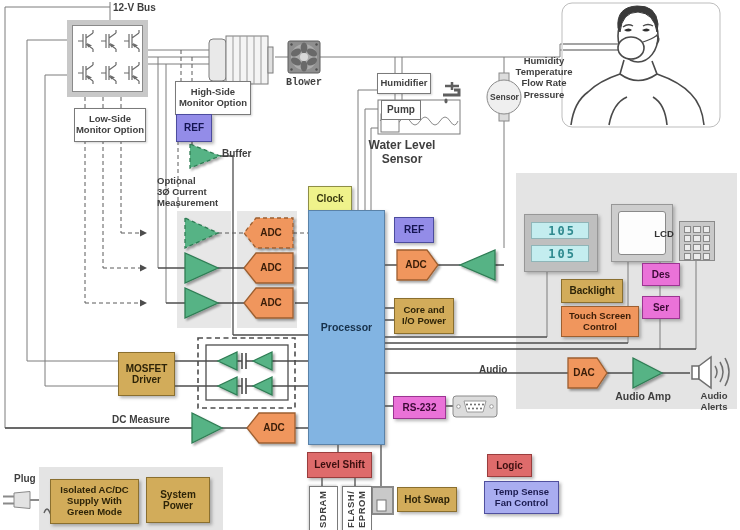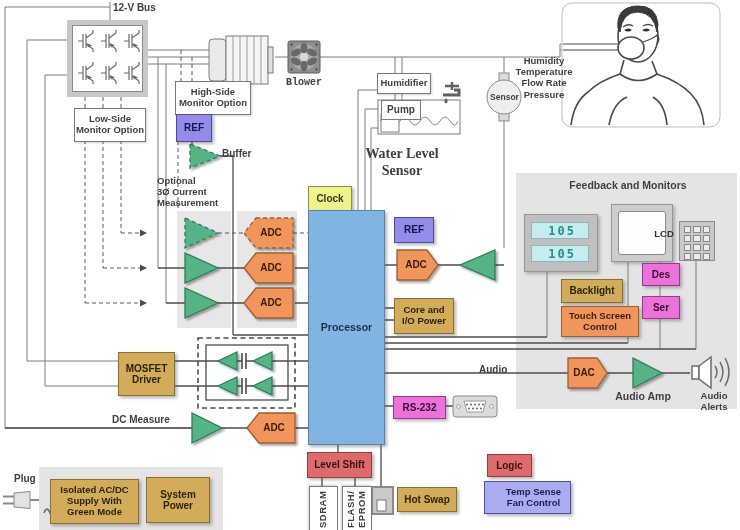--- a/index.html
+++ b/index.html
@@ -268,21 +268,21 @@
   <div class="box c-purple" style="left:176px;top:114px;width:34px;height:26px;">REF</div>
   <div class="lbl" style="left:222px;top:148px;width:46px;">Buffer</div>
   <div class="lbl" style="left:157px;top:175px;width:92px;font-size:9.5px;">Optional
 3Ø Current
 Measurement</div>
 
   <div class="lbl ctr" style="left:283px;top:77px;width:42px;font-family:Liberation Mono, monospace;">Blower</div>
 
   <div class="box plain small" style="left:377px;top:73px;width:52px;height:19px;">Humidifier</div>
   <div class="box plain" style="left:381px;top:100px;width:38px;height:18px;box-shadow:none;">Pump</div>
-  <div class="lbl ctr" style="left:362px;top:146px;width:80px;font-size:14px;font-family:Liberation Serif, serif;">Water Level
+  <div class="lbl ctr" style="left:362px;top:138px;width:80px;font-size:12px;">Water Level
 Sensor</div>
 
   <div class="lbl ctr tiny" style="left:486px;top:92px;width:37px;font-weight:bold;">Sensor</div>
   <div class="lbl ctr" style="left:506px;top:55px;width:76px;font-size:9.5px;">Humidity
 Temperature
 Flow Rate
 Pressure</div>
 
   <div class="box c-yellow" style="left:308px;top:186px;width:42px;height:23px;">Clock</div>
 
@@ -292,21 +292,20 @@
   <div class="box c-gold small" style="left:394px;top:298px;width:58px;height:34px;">Core and
 I/O Power</div>
 
   <div class="lbl ctr" style="left:250px;top:227px;width:42px;color:#3a1d08;">ADC</div>
   <div class="lbl ctr" style="left:250px;top:262px;width:42px;color:#3a1d08;">ADC</div>
   <div class="lbl ctr" style="left:250px;top:297px;width:42px;color:#3a1d08;">ADC</div>
   <div class="lbl ctr" style="left:398px;top:259px;width:36px;color:#3a1d08;">ADC</div>
   <div class="lbl ctr" style="left:253px;top:422px;width:42px;color:#3a1d08;">ADC</div>
   <div class="lbl ctr" style="left:568px;top:367px;width:32px;color:#3a1d08;">DAC</div>
 
-  <div class="lbl ctr" style="left:520px;top:179px;width:216px;font-size:10.5px;">Feedback and Monitors</div>
 
   <div style="position:absolute;z-index:2;left:524px;top:214px;width:72px;height:56px;
               background:#BFBFBF;border:1px solid #979797;box-shadow:2px 2px 3px rgba(90,90,90,.4);">
     <div class="sseg" style="top:7px;">105</div>
     <div class="sseg" style="top:30px;">105</div>
   </div>
 
   <div style="position:absolute;z-index:2;left:611px;top:204px;width:60px;height:56px;
               background:#CDCDCD;border:1px solid #979797;box-shadow:2px 2px 3px rgba(90,90,90,.4);">
     <div id="lcd-inner">LCD</div>
@@ -343,21 +342,21 @@
 Alerts</div>
 
   <div class="box c-magenta" style="left:393px;top:396px;width:51px;height:21px;">RS-232</div>
 
   <div class="box c-red" style="left:307px;top:452px;width:63px;height:24px;">Level Shift</div>
   <div class="box plain vbox" style="left:309px;top:486px;width:27px;height:44px;">SDRAM</div>
   <div class="box plain vbox" style="left:342px;top:486px;width:28px;height:44px;">FLASH/
 EPROM</div>
   <div class="box c-gold" style="left:397px;top:487px;width:58px;height:23px;">Hot Swap</div>
   <div class="box c-red" style="left:487px;top:454px;width:43px;height:21px;">Logic</div>
-  <div class="box c-lavender small" style="left:484px;top:481px;width:73px;height:31px;padding-left:12px;">Temp Sense
+  <div class="box c-lavender small" style="left:484px;top:481px;width:73px;height:31px;">Temp Sense
 Fan Control</div>
 
   <div class="lbl" style="left:14px;top:473px;width:40px;">Plug</div>
   <div class="lbl" style="left:2px;top:548px;width:48px;">AC Line</div>
   <div class="box c-gold small" style="left:50px;top:479px;width:87px;height:43px;">Isolated AC/DC
 Supply With
 Green Mode</div>
   <div class="box c-gold" style="left:146px;top:477px;width:62px;height:44px;">System
 Power</div>
 

